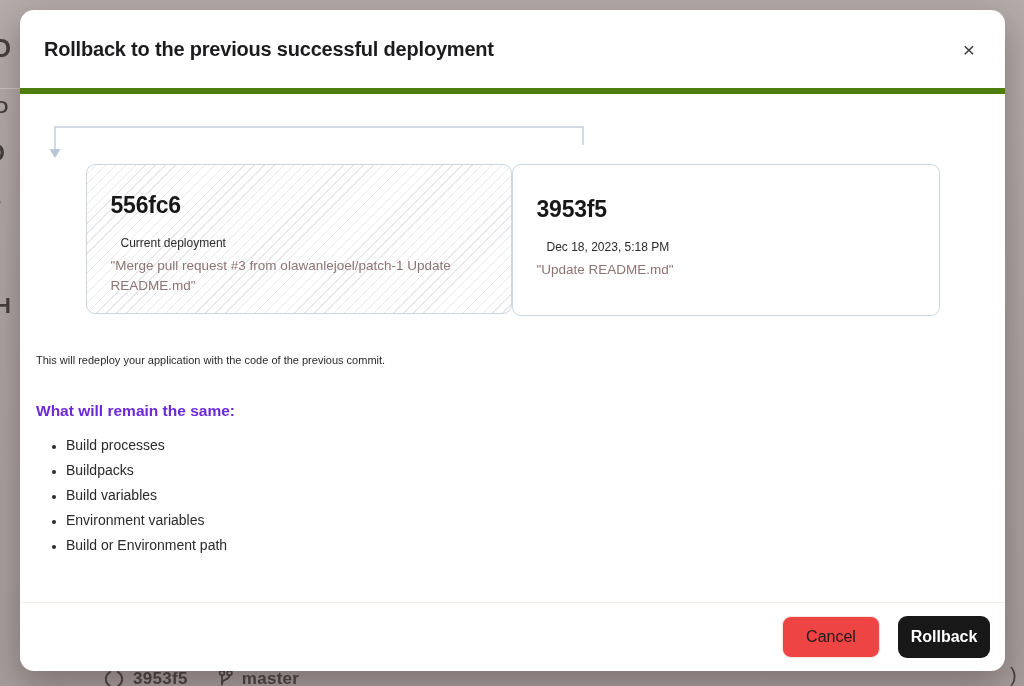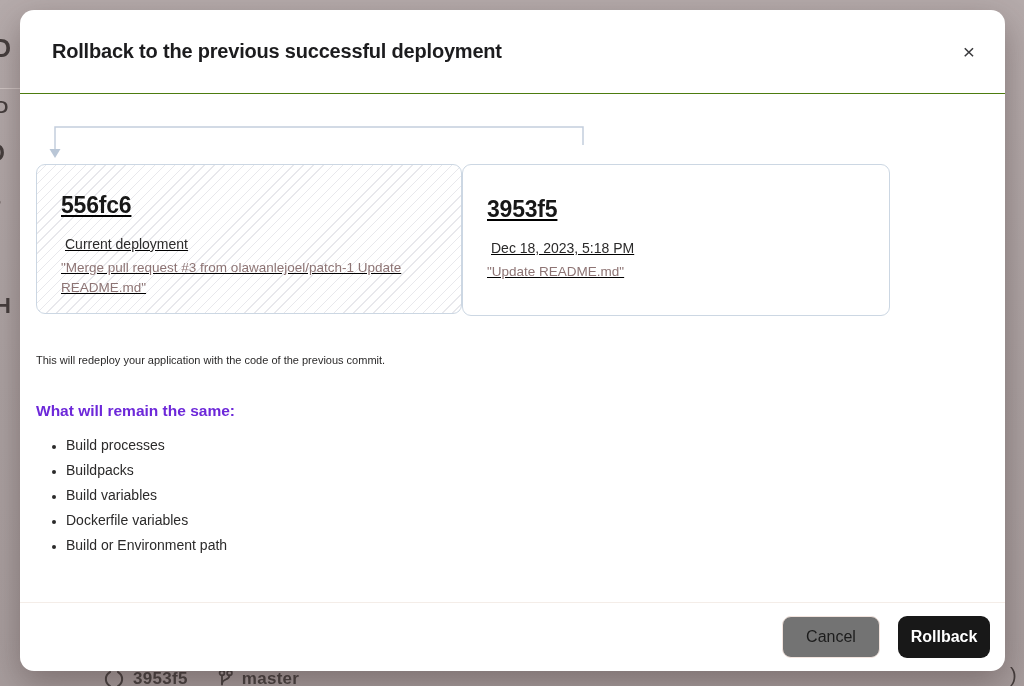--- a/index.html
+++ b/index.html
@@ -27,67 +27,67 @@
   .bottom-row .gap{width:12px;}
 
   
   .modal{
     position:absolute;left:20px;top:10px;width:985px;height:661px;z-index:10;
     background:#ffffff;border-radius:14px;box-shadow:0 12px 34px rgba(56,38,38,.38);
     display:flex;flex-direction:column;box-sizing:border-box;
   }
   .modal-header{
     height:84px;flex:0 0 84px;display:flex;align-items:center;justify-content:space-between;
-    padding:0 22px 0 32px;border-bottom:1px solid #4d7c0f;box-sizing:border-box;
+    padding:0 22px 0 24px;border-bottom:6px solid #4d7c0f;box-sizing:border-box;
   }
   .modal-title{font-size:20px;font-weight:700;color:#1c1c1e;letter-spacing:-.2px;margin:0;}
   .close-btn{
     background:none;border:none;font-size:21px;font-weight:400;color:#3a3a3c;
     cursor:pointer;padding:2px 8px;line-height:1;
   }
 
   .modal-body{flex:1;padding:0 16px;box-sizing:border-box;}
 
   .bracket-svg{display:block;}
 
-  .cards-row{display:flex;justify-content:flex-start;align-items:flex-start;text-decoration:underline;}
+  .cards-row{display:flex;justify-content:center;align-items:flex-start;}
   .card{
     box-sizing:border-box;border:1px solid #ccd7e3;border-radius:9px;
     padding:27px 24px 0;background:#fff;
   }
   .card-current{
     width:426px;height:150px;
     background:
       repeating-linear-gradient(135deg,
         rgba(255,255,255,0) 0px,rgba(255,255,255,0) 6px,
         #e8e8ec 6px,#e8e8ec 7px),
       #ffffff;
   }
   .card-previous{width:428px;height:152px;padding-top:31px;}
   .card-commit{font-size:23px;font-weight:700;color:#171717;margin:0 0 17px;letter-spacing:-.2px;}
-  .card-sub{font-size:14px;color:#2b2a2a;margin:0 4px 6px;}
+  .card-sub{font-size:12px;color:#2b2a2a;margin:0 10px 6px;}
   .card-msg{font-size:13.5px;color:#8d7474;line-height:20px;margin:0;max-width:380px;}
 
   .body-text{font-size:11px;color:#2b2a2a;margin:38px 0 0;}
   .remain-heading{font-size:15.5px;font-weight:700;color:#6d28d9;margin:36px 0 0;}
   .remain-list{margin:17px 0 0;padding:0 0 0 30px;}
   .remain-list li{
     font-size:14px;color:#2b2a2a;margin:0 0 9px;line-height:16px;
   }
   .remain-list li::marker{font-size:12px;color:#2b2a2a;}
 
   .modal-footer{
     height:69px;flex:0 0 69px;border-top:1px solid #f4ede8;
     display:flex;align-items:center;justify-content:flex-end;gap:18px;
     padding:0 15px;box-sizing:border-box;
   }
   .btn{height:42px;border-radius:9px;font-size:16px;cursor:pointer;
        font-family:"Liberation Sans","DejaVu Sans",sans-serif;}
   .btn-cancel{
-    width:98px;background:#737373;border:1px solid #f2e4de;color:#1c1c1c;font-weight:500;
+    width:98px;background:#ef4444;border:1px solid #f2e4de;color:#1c1c1c;font-weight:500;
   }
   .btn-rollback{
     width:92px;background:#181818;border:none;color:#ffffff;font-weight:600;
   }
 </style>
 </head>
 <body>
 
 <div>
   <span class="frag frag-d1">D</span>
@@ -146,21 +146,21 @@
     </div>
 
     <p class="body-text">This will redeploy your application with the code of the previous commit.</p>
 
     <p class="remain-heading">What will remain the same:</p>
 
     <ul class="remain-list">
       <li>Build processes</li>
       <li>Buildpacks</li>
       <li>Build variables</li>
-      <li>Dockerfile variables</li>
+      <li>Environment variables</li>
       <li>Build or Environment path</li>
     </ul>
 
   </div>
 
   <div class="modal-footer">
     <button class="btn btn-cancel">Cancel</button>
     <button class="btn btn-rollback">Rollback</button>
   </div>
 

